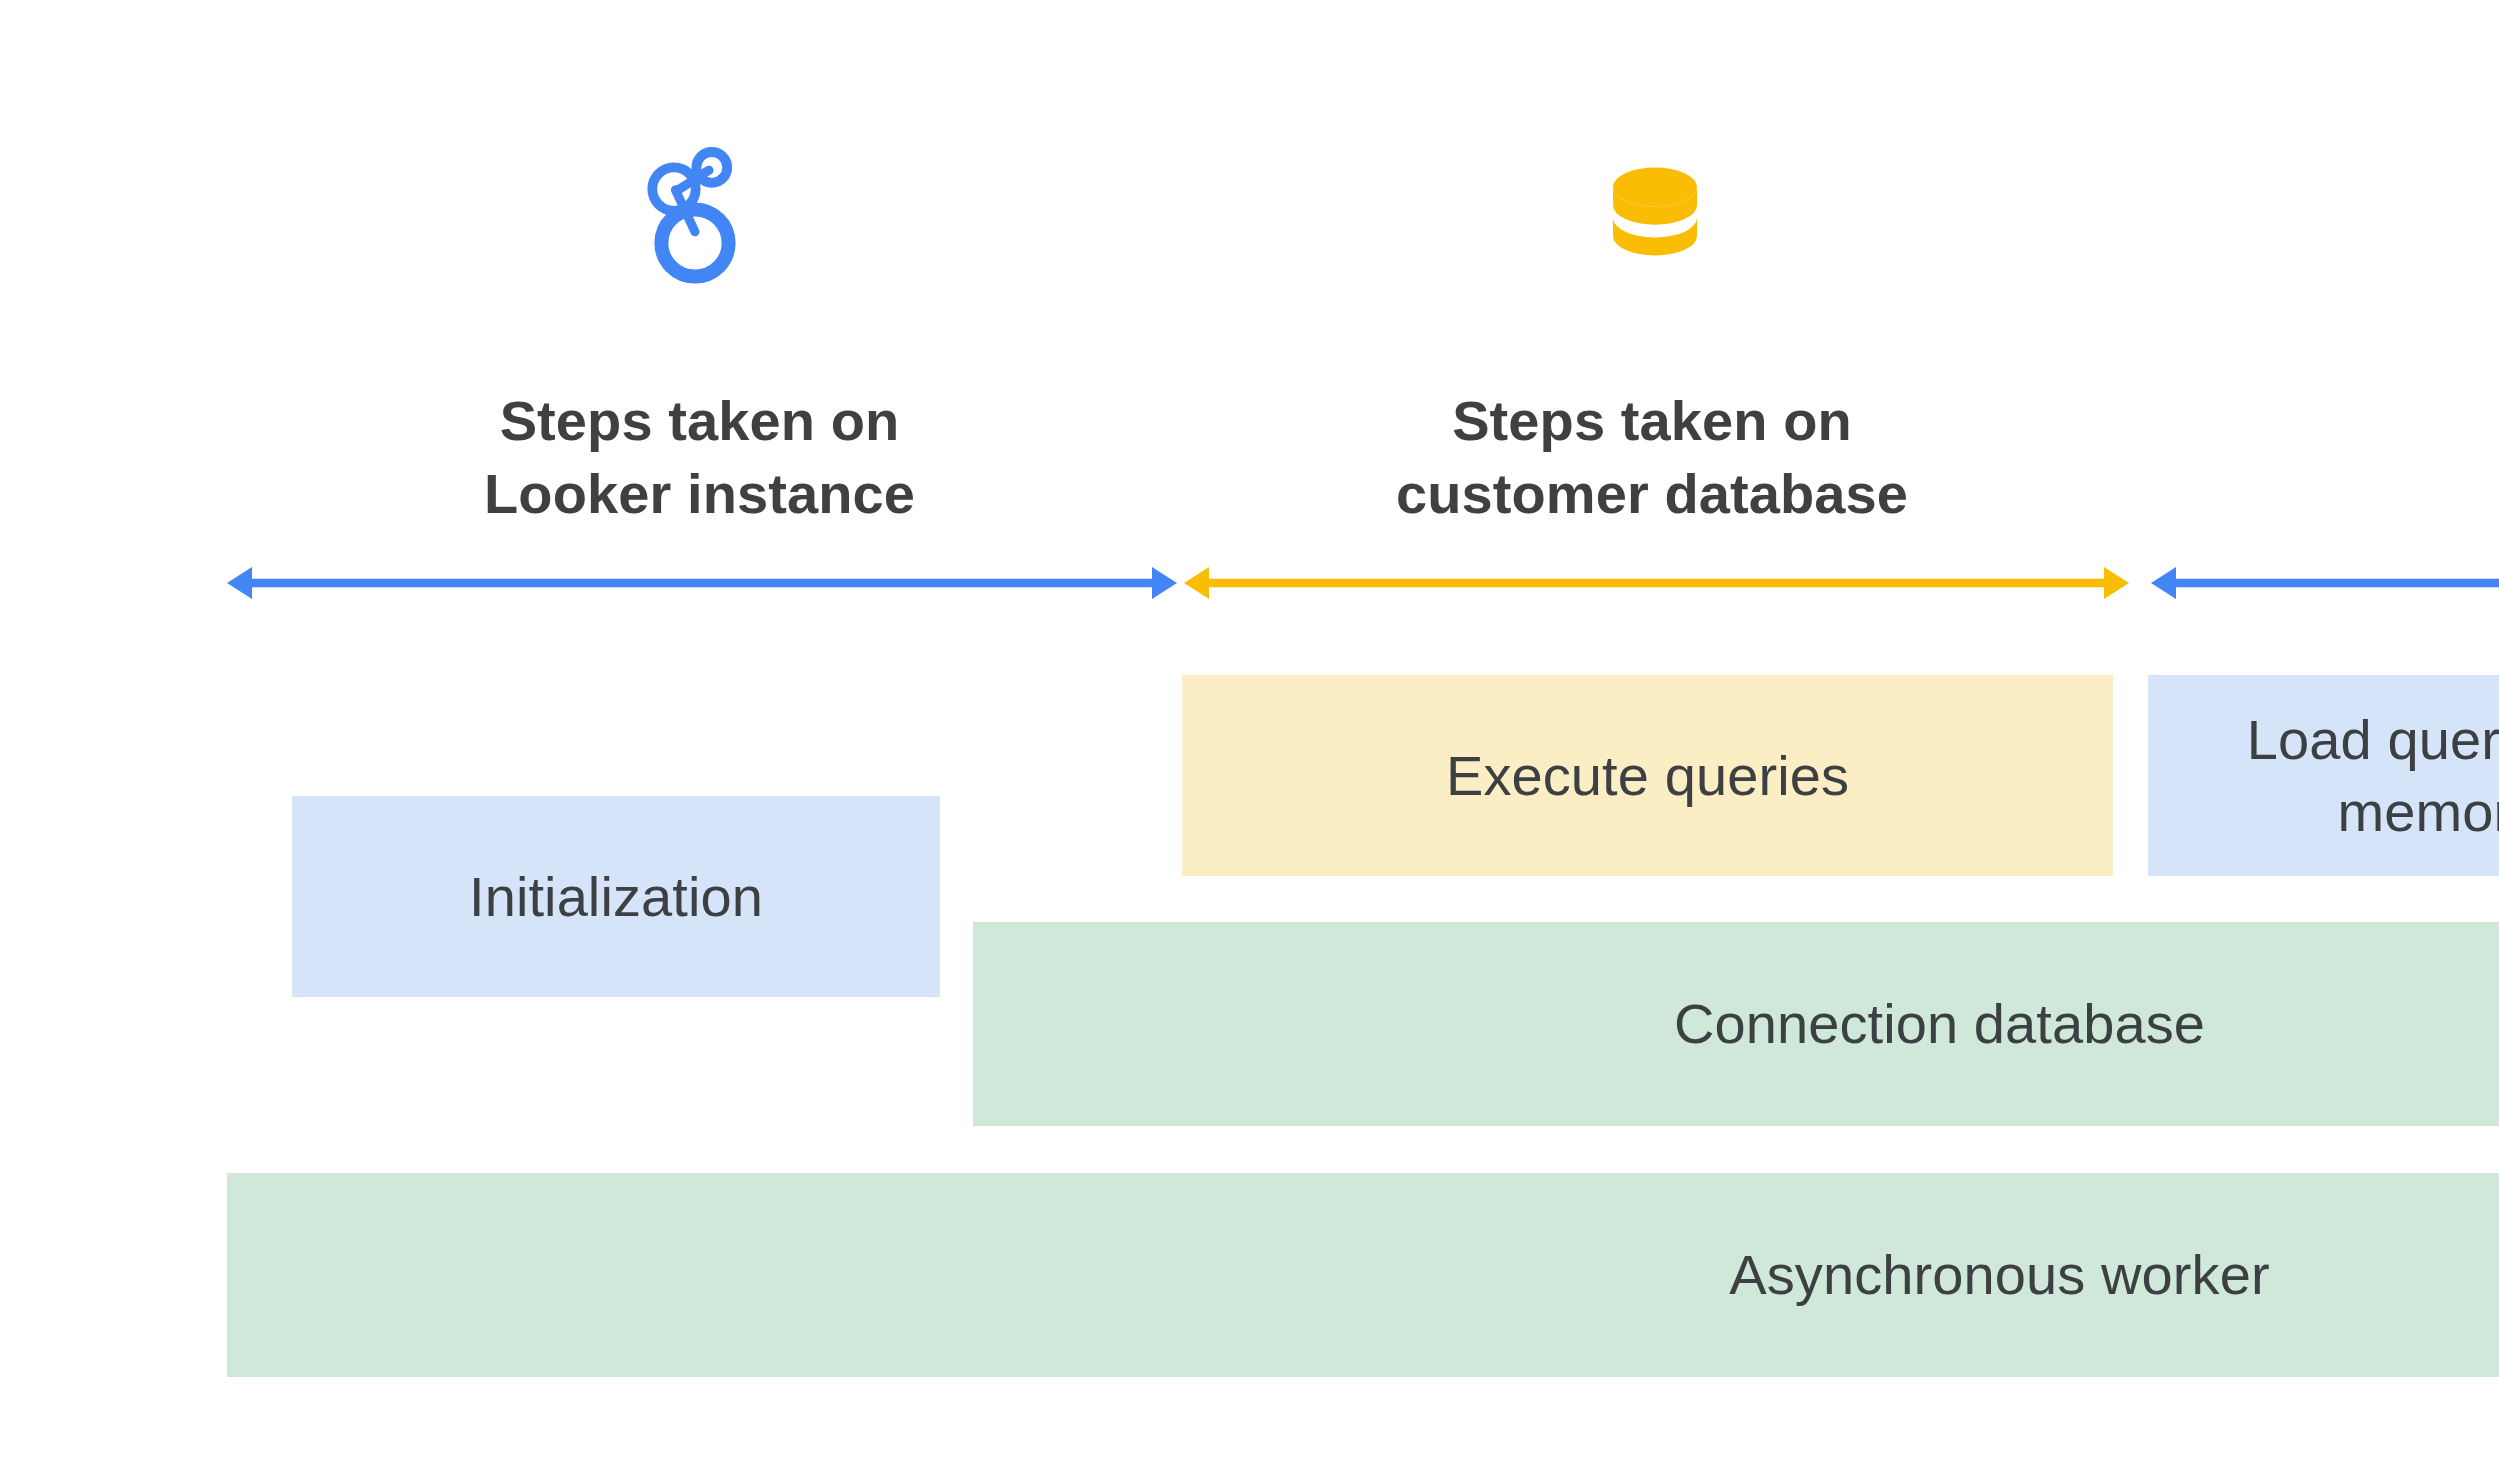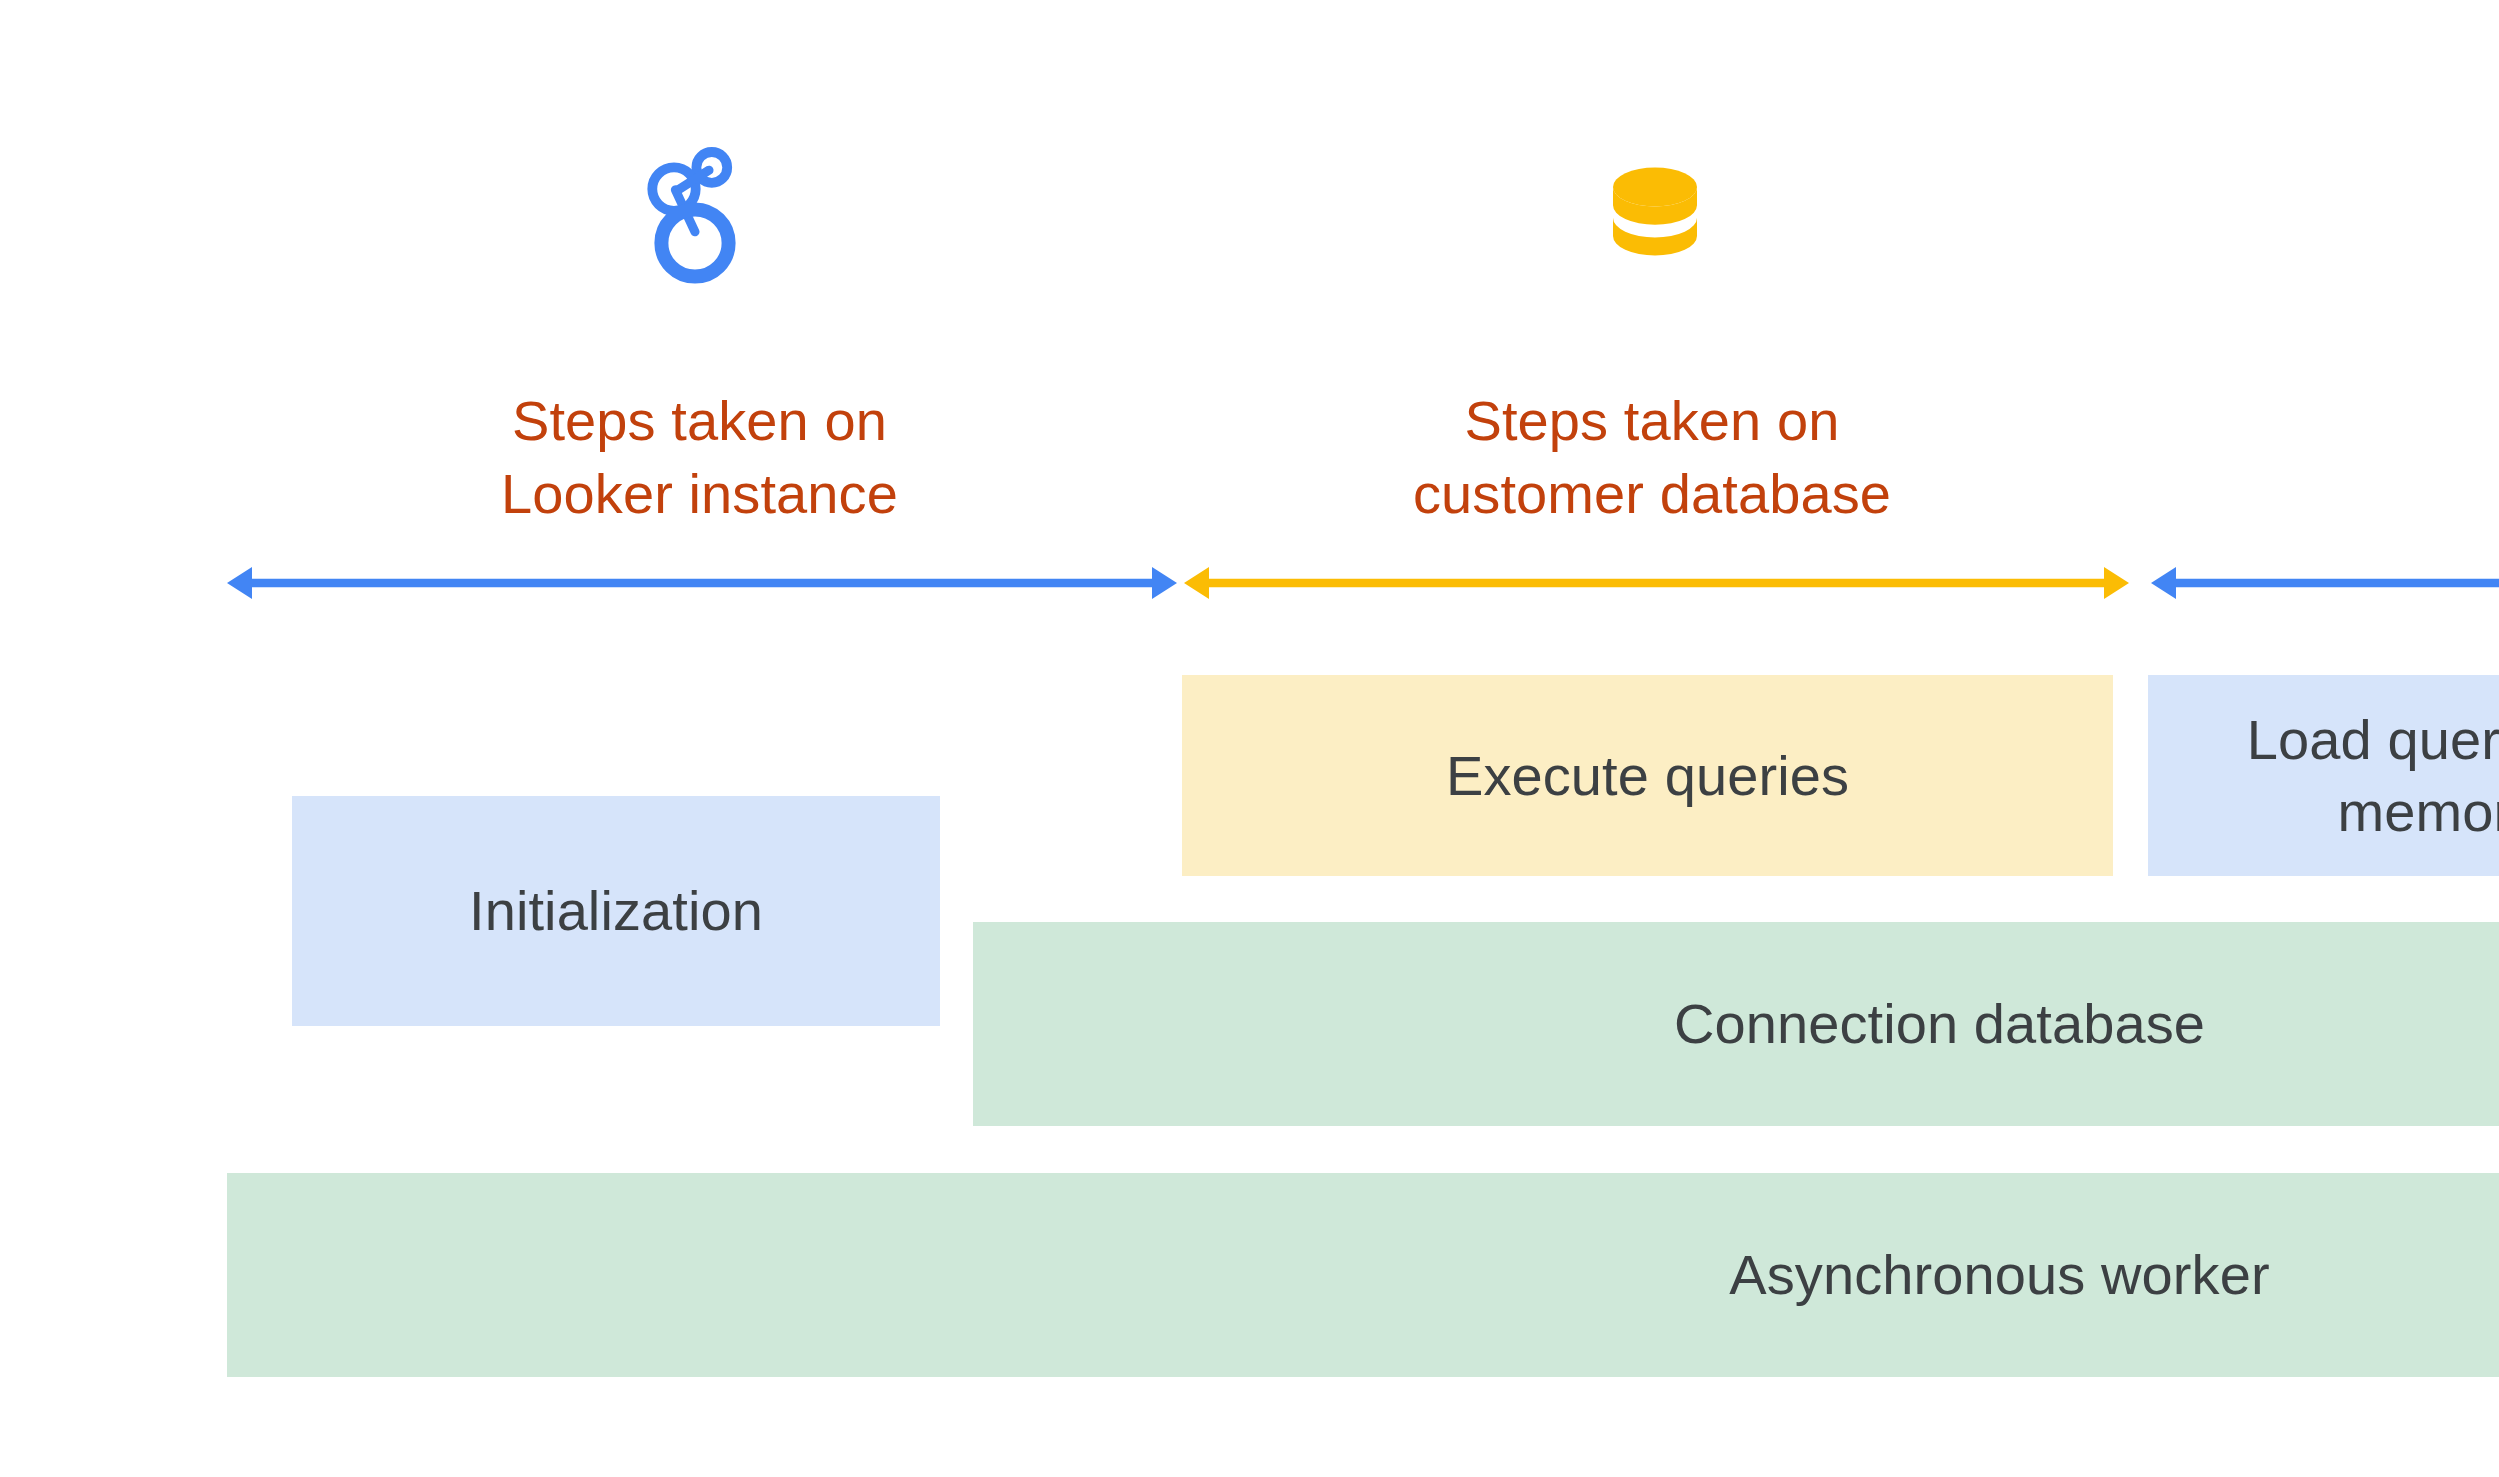--- a/index.html
+++ b/index.html
@@ -24,26 +24,26 @@
   .icon-wrap {
     position: absolute;
     display: block;
   }
   .icon-wrap svg { display: block; }
 
   
   .caption {
     position: absolute;
     text-align: center;
-    color: #c2410c;
+    color: #404040;
     font-size: 56px;
     line-height: 1.30;
     letter-spacing: 0.1px;
     white-space: pre-line;
-    font-weight: 400;
+    font-weight: 700;
   }
 
   
   .arrow-svg {
     position: absolute;
     display: block;
   }
 
   
   .pbox {
@@ -101,20 +101,20 @@
     <svg class="arrow-svg" width="945" height="32" viewBox="0 0 1890 64" style="left: 1184px; top: 567px;">
       <rect x="50" y="23.5" width="1790" height="17" fill="#FBBC04"></rect>
       <polygon points="0,32 50,0 50,64" fill="#FBBC04"></polygon>
       <polygon points="1890,32 1840,0 1840,64" fill="#FBBC04"></polygon>
     </svg>
     <svg class="arrow-svg" width="1607" height="32" viewBox="0 0 3215 64" style="left: 2151px; top: 567px;">
       <rect x="50" y="23.5" width="3115" height="17" fill="#4285F4"></rect>
       <polygon points="0,32 50,0 50,64" fill="#4285F4"></polygon>
       <polygon points="3215,32 3165,0 3165,64" fill="#4285F4"></polygon>
     </svg>
-    <div class="pbox" style="left: 292px; top: 796px; width: 648px; height: 230px; background: rgb(214, 228, 250);"><span>Initialization</span></div>
+    <div class="pbox" style="left: 292px; top: 796px; width: 648px; height: 201px; background: rgb(214, 228, 250);"><span>Initialization</span></div>
     <div class="pbox" style="left: 1182px; top: 675px; width: 931px; height: 201px; background: rgb(252, 238, 196); align-items: center;"><span>Execute queries</span></div>
     <div class="pbox" style="left: 2148px; top: 675px; width: 582px; height: 201px; background: rgb(214, 228, 250);"><span>Load queries in
 memory</span></div>
     <div class="pbox" style="left: 973px; top: 922px; width: 1933px; height: 204px; background: rgb(207, 232, 217);"><span>Connection database</span></div>
     <div class="pbox" style="left: 227px; top: 1173px; width: 3545px; height: 204px; background: rgb(207, 232, 217);"><span>Asynchronous worker</span></div>
   </div>
 
 
 </body></html>

